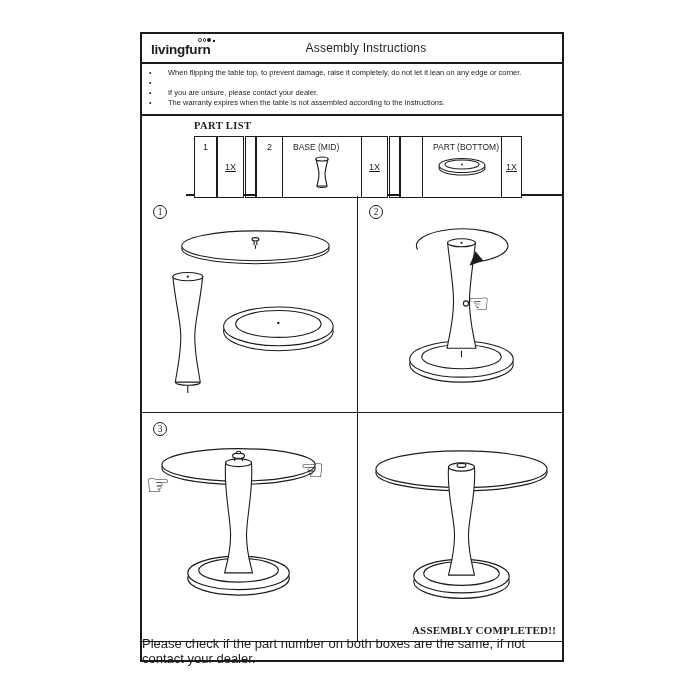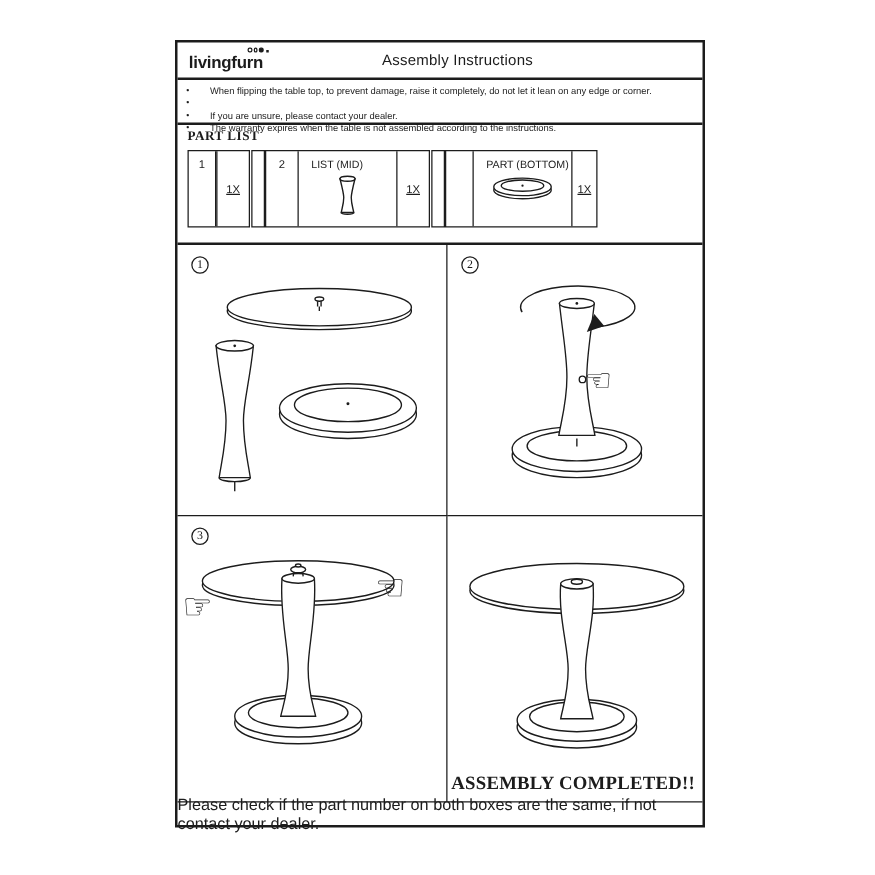--- a/index.html
+++ b/index.html
@@ -14,26 +14,26 @@
           letter-spacing:-0.2px; }
   .logo-dots { position:absolute; top:-4px; right:0px; display:flex; gap:1px; }
   .logo-dots i { width:3.5px; height:3.5px; border:1px solid #1c1c1c; border-radius:50%;
                  background:#fff; display:block; }
   .logo-dots i.fill { background:#1c1c1c; }
   .tm { position:absolute; top:-2px; right:-4px; width:2px; height:2px; background:#1c1c1c; }
   .title { position:absolute; left:50%; top:50%; transform:translate(-50%,-50%);
            font-size:12px; letter-spacing:0.2px; white-space:nowrap;margin-left:14px; }
 
   
-  .notices { height:36px; border-bottom:2px solid #1c1c1c; padding:4px 16px 0 7px; flex:0 0 auto; }
+  .notices { height:52px; border-bottom:2px solid #1c1c1c; padding:4px 16px 0 7px; flex:0 0 auto; }
   .nline { display:flex; font-size:7.5px; line-height:9.9px; white-space:nowrap; }
   .nline .bul { width:19px; flex:0 0 auto; font-size:7px; }
 
   
-  .plist { height:96px; border-bottom:2px solid #1c1c1c; flex:0 0 auto; }
+  .plist { height:80px; border-bottom:2px solid #1c1c1c; flex:0 0 auto;margin-left:44px; }
   .plabel { font-family:"Liberation Serif", serif; font-weight:bold; font-size:10.5px;
             letter-spacing:0.4px; padding:4px 0 0 8px; }
   .prow { display:flex; margin:5px 8px 0 8px; height:62px; }
   .pbox { display:flex; border:1.5px solid #1c1c1c; background:#fff; }
   .pnum { width:22px; border-right:1.5px solid #1c1c1c; text-align:center;
           padding-top:5px; font-size:9px; }
   .pnum.w26 { width:26px; }
   .pname { width:74px; padding-top:5px; }
   .pname.w78 { width:78px; }
   .pname .nm { padding-left:10px; font-size:8.5px; white-space:nowrap; }
@@ -48,21 +48,21 @@
           grid-template-rows:217px 1fr; }
   .gcell { position:relative; }
   .gcell.br { border-right:1.5px solid #1c1c1c; }
   .gcell.bb { border-bottom:1.5px solid #1c1c1c; }
   .gcell svg { position:absolute; inset:0; width:100%; height:100%; }
   .step-num { position:absolute; left:11px; top:9px; width:14px; height:14px;
               border:1.2px solid #1c1c1c; border-radius:50%; display:flex; align-items:center;
               justify-content:center; font-family:"Liberation Serif", serif; font-size:9.5px;
               z-index:2; background:#fff; }
   .done { position:absolute; right:6px; bottom:5px; font-family:"Liberation Serif", serif;
-          font-weight:600; font-size:15px; letter-spacing:0.2px; }
+          font-weight:600; font-size:11px; letter-spacing:0.2px; }
 
   
   .ftr { height:19px; border-top:1.5px solid #1c1c1c; display:flex; align-items:center;
          justify-content:center; font-size:13px; flex:0 0 auto; }
 
   
   .ln { fill:none; stroke:#1c1c1c; stroke-width:1.1; }
   .wf { fill:#fff; stroke:#1c1c1c; stroke-width:1.1; }
   .dot { fill:#1c1c1c; stroke:none; }
   .hand { fill:#1c1c1c; font-family:"DejaVu Sans", sans-serif; }
@@ -110,21 +110,21 @@
       <div class="pbox">
         <div class="pnum">1</div>
         <div class="pqty">1X</div>
       </div>
 
       <div class="pgap"></div>
 
       <div class="pbox">
         <div class="pnum w26">2</div>
         <div class="pname w78">
-          <div class="nm">LIST (MID)</div>
+          <div class="nm">BASE (MID)</div>
           <div class="dg">
             <svg width="24" height="35" viewBox="0 0 24 35">
               <path d="M6,4 C8,12 9,16 9,19 C9,24 7.5,28 7,31 L17,31 C16.5,28 15,24 15,19 C15,16 16,12 18,4 Z" class="wf"></path>
               <path d="M7,31 A5,1.4 0 0 0 17,31" class="ln"></path>
               <ellipse cx="12" cy="4" rx="6" ry="2" class="wf"></ellipse>
             </svg>
           </div>
         </div>
         <div class="pqty">1X</div>
       </div>

